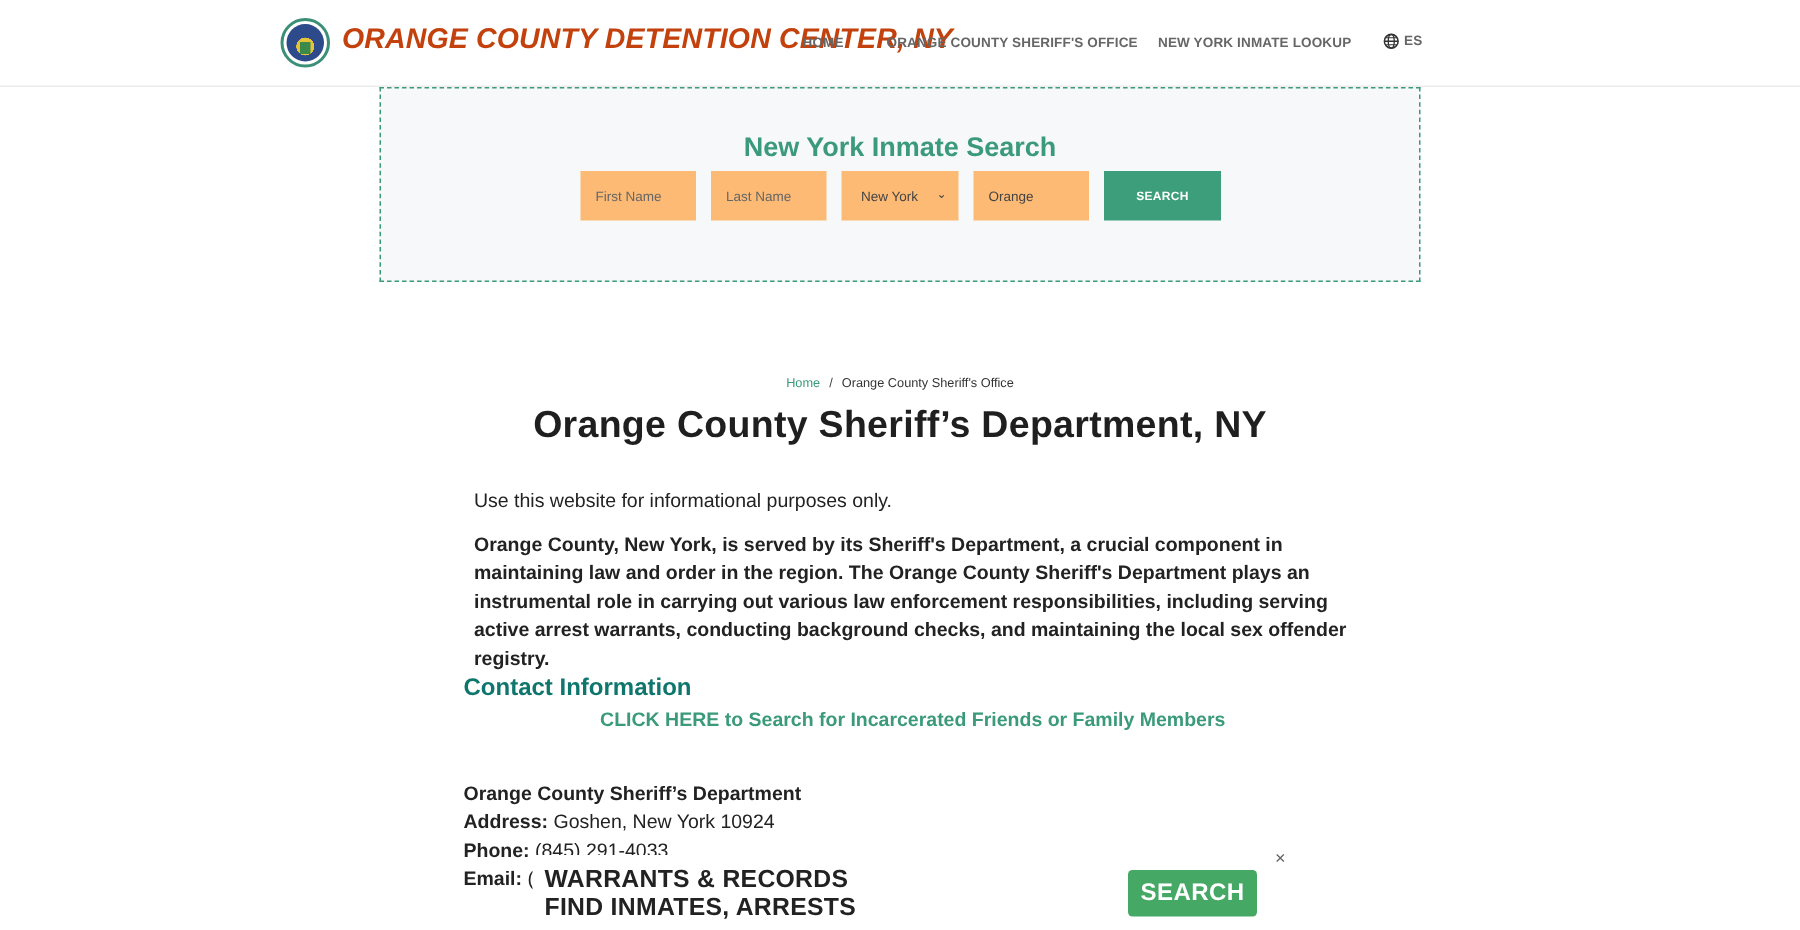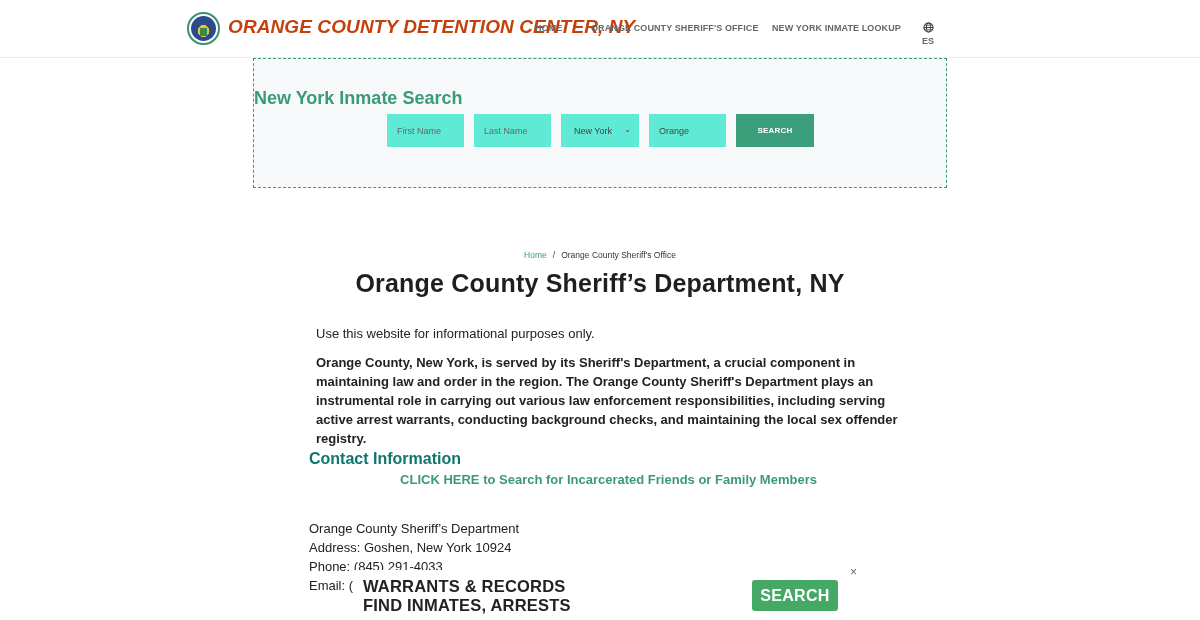--- a/index.html
+++ b/index.html
@@ -9,27 +9,27 @@
   
   .header { position: absolute; left: 0; top: 0; width: 1200px; height: 58px; background: #fff; border-bottom: 1px solid #ececec; }
   .logo { position: absolute; left: 187px; top: 12px; width: 33px; height: 33px; border-radius: 50%; background: #ffffff; border: 2px solid #3a8f76; display: flex; align-items: center; justify-content: center; }
   .logo-inner { width: 25px; height: 25px; border-radius: 50%; background: radial-gradient(circle at 50% 60%, #e6c13a 0 30%, #2d4a8a 31% 100%); position: relative; overflow: hidden; }
   .logo-inner::after { content: ""; position: absolute; left: 9px; top: 12px; width: 7px; height: 8px; background: #3c8a4a; }
   .site-title { position: absolute; left: 228px; top: 16px; font-size: 19px; font-weight: bold; font-style: italic; color: #c2410c; letter-spacing: 0.1px; white-space: nowrap; }
   .nav { position: absolute; top: 23px; font-size: 9px; font-weight: bold; color: #666; letter-spacing: 0.1px; white-space: nowrap; text-decoration: none; }
   .nav-home { left: 535px; }
   .nav-sheriff { left: 591px; }
   .nav-lookup { left: 772px; text-align: right; }
-  .nav-lang { left: 922px; top: 22px; display: flex; align-items: flex-end; gap: 3px; flex-direction: column; }
+  .nav-lang { left: 922px; top: 22px; display: flex; align-items: flex-start; gap: 3px; }
   .globe { width: 11px; height: 11px; }
 
   
   .search-box { position: absolute; left: 253px; top: 58px; width: 694px; height: 130px; border: 1.5px dashed #3a9a79; background: #f6f8f9; }
-  .search-title { position: absolute; left: 0; top: 29px; width: 100%; text-align: left; font-size: 18px; font-weight: bold; color: #3a9a79; }
-  .field { position: absolute; top: 55px; height: 33px; background: #5eead4; font-size: 9px; color: #666; display: flex; align-items: center; padding-left: 10px; }
+  .search-title { position: absolute; left: 0; top: 29px; width: 100%; text-align: center; font-size: 18px; font-weight: bold; color: #3a9a79; }
+  .field { position: absolute; top: 55px; height: 33px; background: #fdba74; font-size: 9px; color: #666; display: flex; align-items: center; padding-left: 10px; }
   .field-first { left: 133px; width: 77px; }
   .field-last { left: 220px; width: 77px; }
   .field-state { left: 307px; width: 78px; padding-left: 13px; color: #444; }
   .field-state .chev { position: absolute; right: 8px; top: 11px; font-size: 8px; color: #444; }
   .field-county { left: 395px; width: 77px; color: #444; }
   .search-btn { position: absolute; left: 482px; top: 55px; width: 78px; height: 33px; background: #3d9e7b; color: #fff; font-size: 8px; font-weight: bold; display: flex; align-items: center; justify-content: center; border: none; letter-spacing: 0.2px; }
 
   
   .breadcrumb { position: absolute; left: 0; top: 250px; width: 1200px; text-align: center; font-size: 8.5px; color: #333; }
   .breadcrumb .home { color: #3a9a79; }
@@ -38,21 +38,21 @@
   
   .page-title { position: absolute; left: 0; top: 269px; width: 1200px; text-align: center; font-size: 25px; font-weight: bold; color: #1f1f1f; letter-spacing: 0.2px; }
 
   
   .content { position: absolute; left: 316px; top: 325px; width: 585px; font-size: 13px; color: #222; }
   .p1 { line-height: 18px; }
   .p2 { margin-top: 10px; line-height: 19px; font-weight: bold; }
   .cta { margin-top: 23px; display: block; font-weight: bold; color: #3a9a79; text-decoration: none; line-height: 18px; text-align: center; }
   .contact-title { position: absolute; left: 309px; top: 450px; font-size: 16px; font-weight: bold; color: #0f766e; }
   .contact { position: absolute; left: 309px; top: 519px; font-size: 13px; line-height: 19px; color: #222; }
-  .contact b { font-weight: normal; }
+  .contact b { font-weight: bold; }
 
   
   .banner { position: absolute; left: 0; top: 570px; width: 1200px; height: 50px; background: transparent; }
   .banner-bg { position: absolute; left: 355px; top: 0; width: 500px; height: 50px; background: #ffffff; }
   .banner-text { position: absolute; left: 363px; top: 7px; font-size: 16.5px; font-weight: bold; color: #222; line-height: 19px; letter-spacing: 0.2px; }
   .banner-btn { position: absolute; left: 752px; top: 10px; width: 86px; height: 31px; background: #45a865; color: #fff; border-radius: 3px; font-size: 16px; font-weight: bold; display: flex; align-items: center; justify-content: center; letter-spacing: 0.3px; }
   .banner-close { position: absolute; left: 850px; top: -5px; font-size: 12px; color: #666; }
 </style>
 </head>
 <body>

